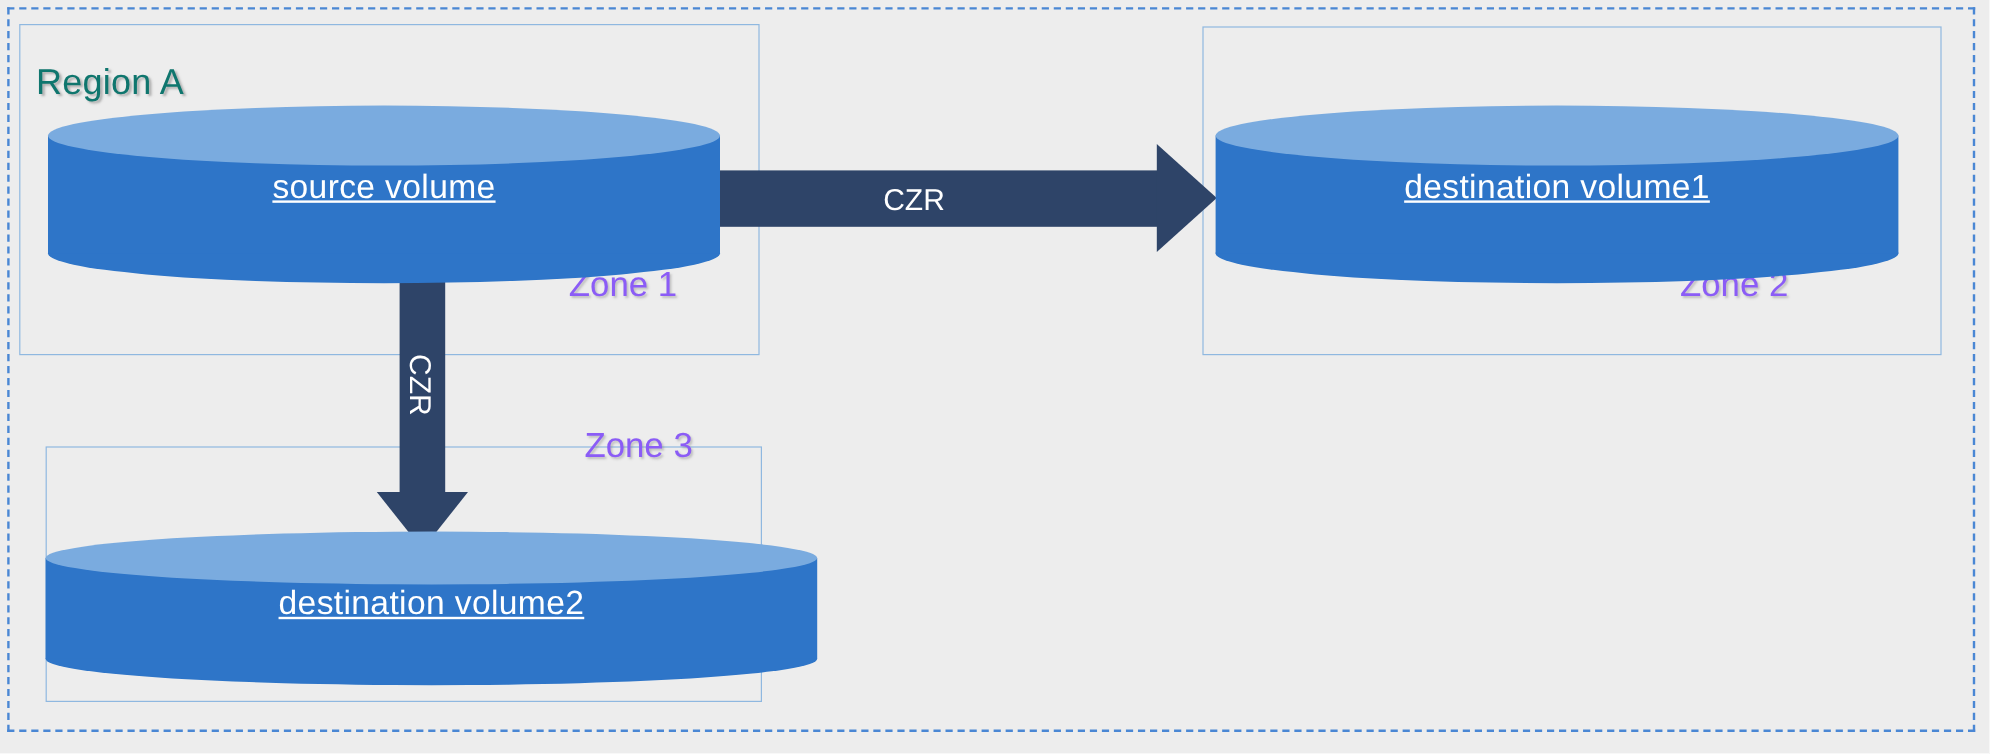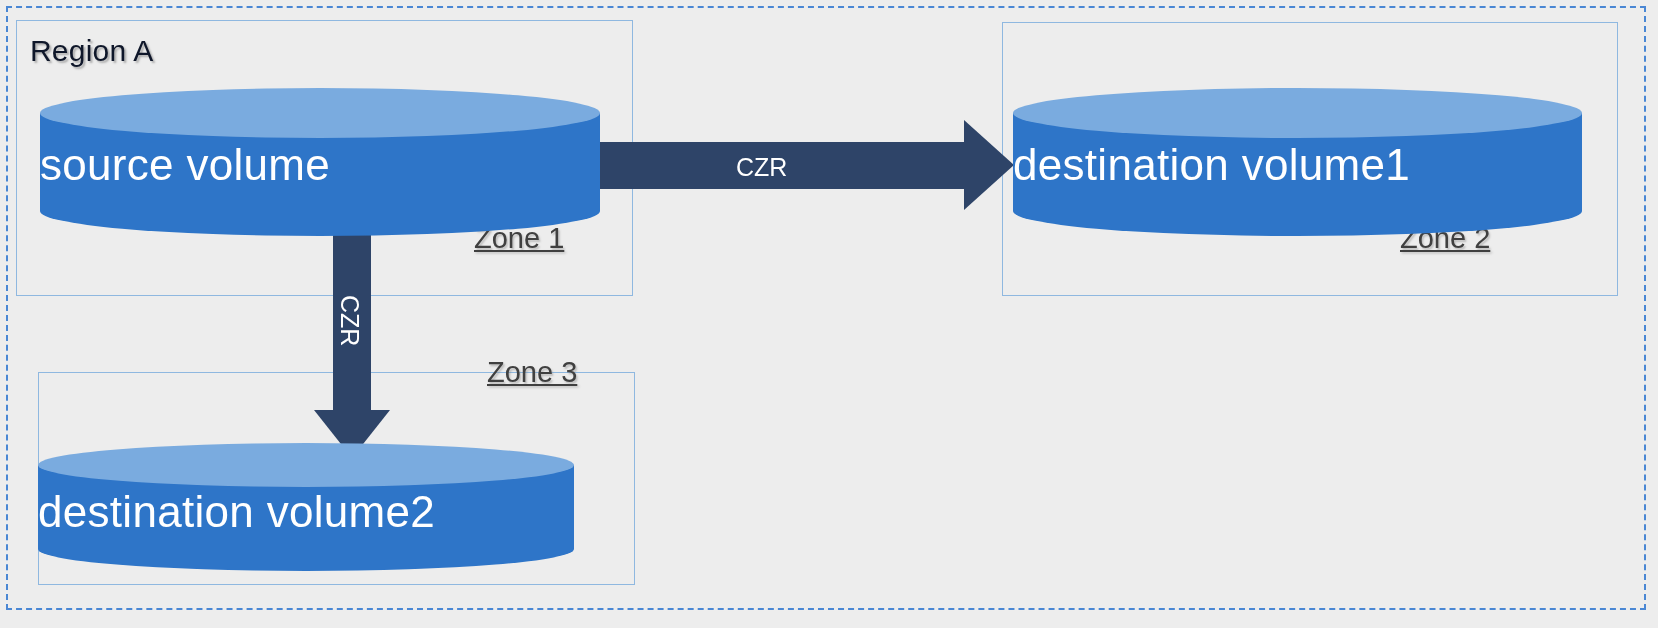--- a/index.html
+++ b/index.html
@@ -23,46 +23,45 @@
     top: 6px;
     width: 1640px;
     height: 604px;
     border: 2px dashed #4a87d4;
     box-sizing: border-box;
     background: transparent;
   }
   .region-label {
     position: absolute;
     left: 30px;
-    top: 34px;
+    top: 52px;
     font-size: 30px;
-    color: #0f172a;
+    color: #0f766e;
     letter-spacing: 0.2px;
     text-shadow: 2px 2px 2px rgba(120,120,120,0.55);
     white-space: nowrap;
   }
 
   
   .zone-box {
     position: absolute;
     border: 1.5px solid #8fb8e0;
     box-sizing: border-box;
     background: transparent;
   }
   #zone1-box { left: 16px;   top: 20px;  width: 617px; height: 276px; }
   #zone2-box { left: 1002px; top: 22px;  width: 616px; height: 274px; }
   #zone3-box { left: 38px;   top: 372px; width: 597px; height: 213px; }
 
   .zone-label {
     position: absolute;
     font-size: 29px;
-    color: #404040;
+    color: #8b5cf6;
     white-space: nowrap;
     text-shadow: 1.5px 1.5px 2px rgba(130,130,130,0.45);
-    text-decoration: underline;
   }
   #zone1-label { left: 474px;  top: 222px; }
   #zone2-label { left: 1400px; top: 222px; text-align: right; }
   #zone3-label { left: 487px;  top: 356px; }
 
   
   .cylinder {
     position: absolute;
   }
   .cyl-body {
@@ -83,43 +82,45 @@
     position: absolute;
     left: 0;
     right: 0;
     background: #2e75c8;
     border-radius: 50% / 50%;
   }
   .cyl-text {
     position: absolute;
     left: 0;
     right: 0;
+    text-align: center;
     color: #ffffff;
-    font-size: 44px;
+    font-size: 28px;
     white-space: nowrap;
     z-index: 5;
     letter-spacing: 0.3px;
+    text-decoration: underline;
   }
 
   
   #cyl-source { left: 40px; top: 88px; width: 560px; height: 148px; }
   #cyl-source .cyl-top    { height: 50px; }
   #cyl-source .cyl-body   { top: 25px; height: 98px; }
   #cyl-source .cyl-bottom { top: 98px; height: 50px; }
   #cyl-source .cyl-text   { top: 52px; }
 
   
   #cyl-dest1 { left: 1013px; top: 88px; width: 569px; height: 148px; }
   #cyl-dest1 .cyl-top    { height: 50px; }
   #cyl-dest1 .cyl-body   { top: 25px; height: 98px; }
   #cyl-dest1 .cyl-bottom { top: 98px; height: 50px; }
   #cyl-dest1 .cyl-text   { top: 52px; }
 
   
-  #cyl-dest2 { left: 38px; top: 443px; width: 536px; height: 128px; }
+  #cyl-dest2 { left: 38px; top: 443px; width: 643px; height: 128px; }
   #cyl-dest2 .cyl-top    { height: 44px; }
   #cyl-dest2 .cyl-body   { top: 22px; height: 84px; }
   #cyl-dest2 .cyl-bottom { top: 84px; height: 44px; }
   #cyl-dest2 .cyl-text   { top: 44px; }
 
   
   .arrow-h-shaft {
     position: absolute;
     background: #2e4468;
   }

